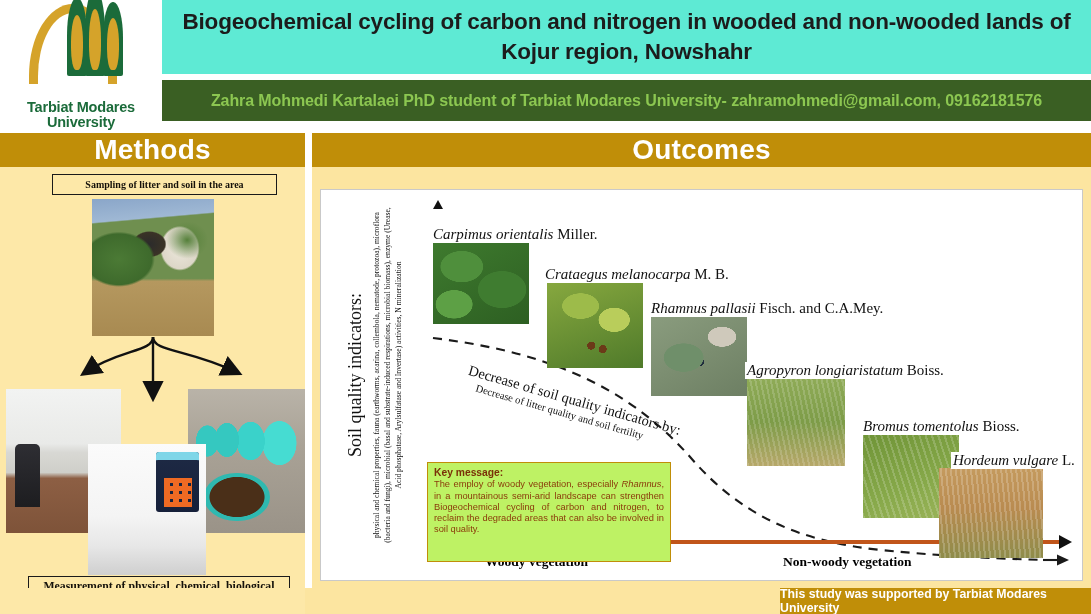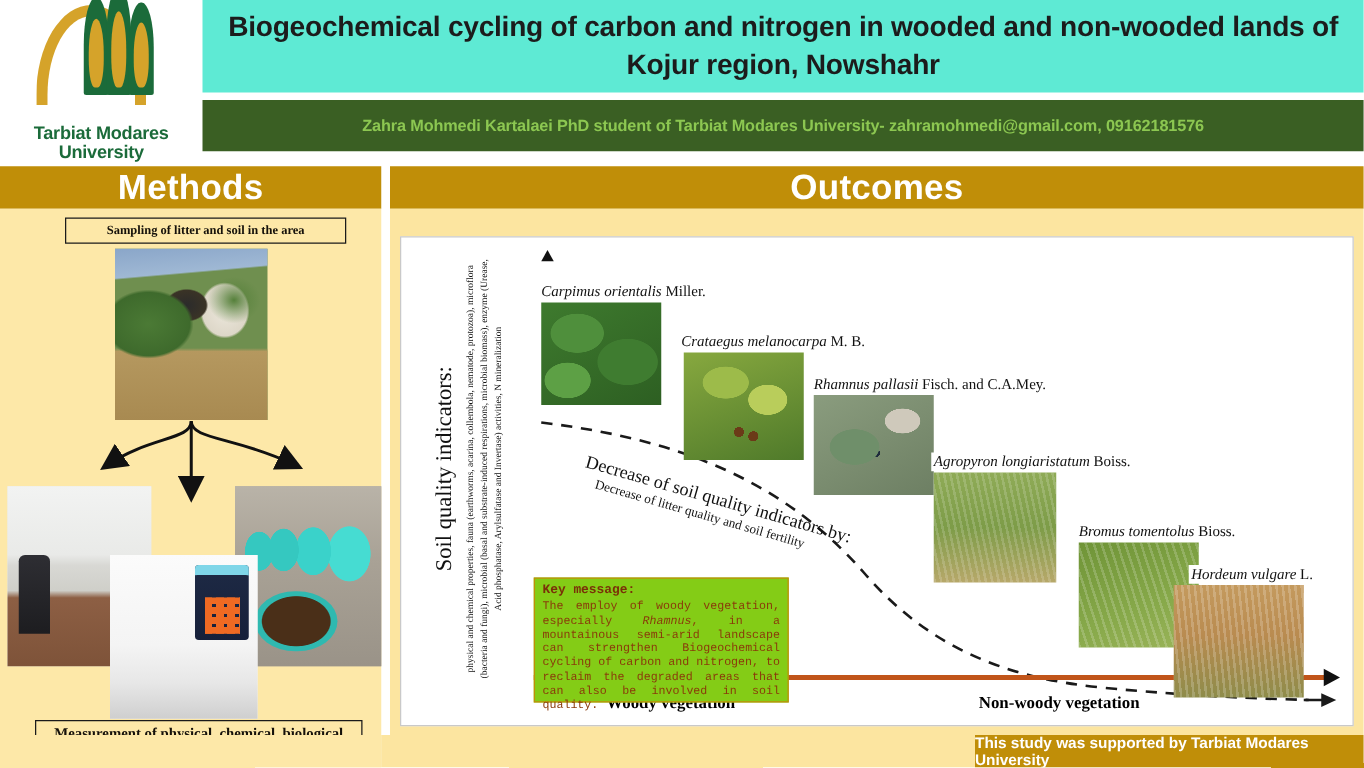--- a/index.html
+++ b/index.html
@@ -37,21 +37,21 @@
     background:#5eead4; display:flex; align-items:center; justify-content:center;
   }
   .hdr-title h1 {
     font-size:22.5px; font-weight:bold; color:#1c1c1c; text-align:center;
     line-height:30px; letter-spacing:-.2px; padding:0 14px;
   }
   .hdr-auth {
     position:absolute; left:162px; top:80px; width:929px; height:41px;
     background:#3A5F23; display:flex; align-items:center; justify-content:center;
   }
-  .hdr-auth p { font-size:13px; font-weight:bold; color:#8CC751; letter-spacing:-.1px; }
+  .hdr-auth p { font-size:16px; font-weight:bold; color:#8CC751; letter-spacing:-.1px; }
 
   
   .sect-hd {
     position:absolute; background:#C08E08; display:flex;
     align-items:center; justify-content:center;
   }
   .sect-hd span { color:#fff; font-weight:bold; font-size:28px; letter-spacing:.2px; }
   #hd-methods  { left:0;   top:133px; width:305px; height:34px; }
   #hd-outcomes { left:312px; top:133px; width:779px; height:34px; }
 
@@ -177,21 +177,21 @@
     position:absolute; left:96px; top:4px;
     border-bottom:9px solid #111; border-left:5px solid transparent;
     border-right:5px solid transparent;
   }
 
   
   #curve { position:absolute; left:0; top:0; width:763px; height:392px; pointer-events:none; }
 
   .sp-lbl {
     position:absolute; font-family:"Liberation Serif", serif;
-    font-size:12px; color:#111; white-space:nowrap; background:#fff;
+    font-size:15px; color:#111; white-space:nowrap; background:#fff;
     padding:0 2px; z-index:6;
   }
   .sp-lbl i { font-style:italic; }
   .sp-img { position:absolute; z-index:5; border:0; }
 
   #sp1-l { left:110px; top:36px; }
   #sp1-i { left:112px; top:52px;  width:96px; height:82px;
     background:
       radial-gradient(ellipse 30px 22px at 30% 30%, #4f8f3c 0 70%, transparent 72%),
       radial-gradient(ellipse 34px 26px at 72% 58%, #3f7c30 0 70%, transparent 72%),
@@ -233,23 +233,23 @@
   #ann {
     position:absolute; left:150px; top:172px; z-index:7;
     transform:rotate(16deg); transform-origin:left top;
     font-family:"Liberation Serif", serif; color:#111; white-space:nowrap;
   }
   #ann .a1 { font-size:14.5px; display:block; }
   #ann .a2 { font-size:10.5px; display:block; margin-left:12px; margin-top:1px; }
 
   
   #keymsg {
-    position:absolute; left:106px; top:272px; width:204px; height:100px;
-    background:#84cc16; border:1px solid #C08E08; z-index:8;
-    padding:4px 6px; font-family:Liberation Mono, monospace;
+    position:absolute; left:106px; top:272px; width:244px; height:100px;
+    background:#bef264; border:1px solid #C08E08; z-index:8;
+    padding:4px 6px; font-family:Liberation Sans, sans-serif;
     color:#8A3B0A; font-size:9.3px; line-height:11.3px;
   }
   #keymsg .kt { font-weight:bold; font-size:10.3px; color:#7A3008; display:block; margin-bottom:1px; }
   #keymsg p { text-align:justify; }
   #keymsg i { font-style:italic; }
 
   
   #footer {
     position:absolute; left:780px; top:588px; width:311px; height:26px;
     background:#C08E08; display:flex; align-items:center; justify-content:center;

